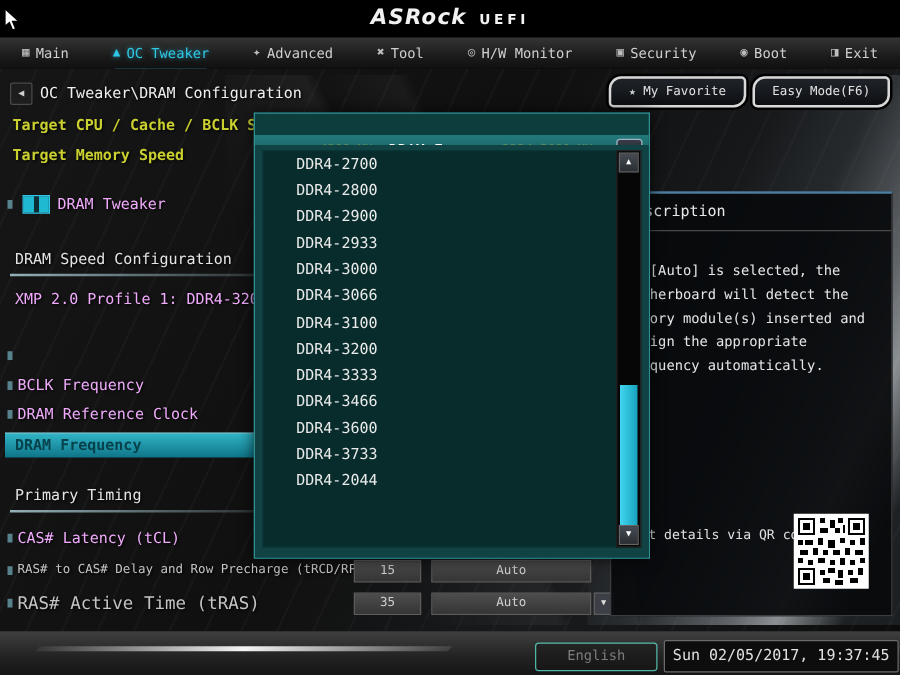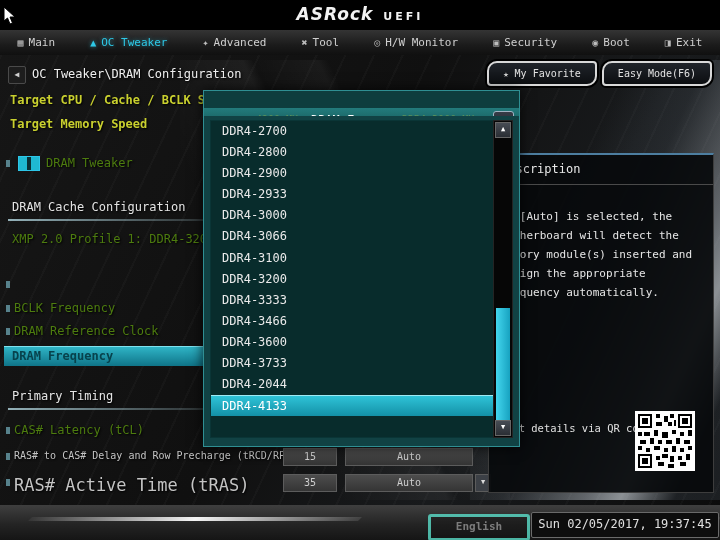--- a/index.html
+++ b/index.html
@@ -38,21 +38,21 @@
   .crumb{position:absolute;left:32px;top:67px;font-size:12px;color:#efefef;text-shadow:1px 1px 2px #000;}
   .pill{position:absolute;top:61px;height:21px;border:2px solid #d8d8d8;border-radius:10px 4px 10px 4px;
         background:linear-gradient(180deg,#20242a,#0c0e11);box-shadow:0 0 0 2px #000;
         font-size:10px;color:#e2e2e2;display:flex;align-items:center;justify-content:center;gap:6px;}
   .pill .staricon{font-size:9px;color:#cfcfcf;}
   .pill.fav{left:487px;width:106px;}
   .pill.easy{left:602px;width:106px;}
   
   .yellow{position:absolute;left:10px;color:#c9d02f;font-size:12px;font-weight:bold;text-shadow:1px 1px 2px #000;}
   .bullet{position:absolute;width:4px;height:7px;background:#57828c;}
-  .item{position:absolute;font-size:12px;color:#4d7c0f;text-shadow:1px 1px 2px #000;white-space:nowrap;}
+  .item{position:absolute;font-size:12px;color:#f0abfc;text-shadow:1px 1px 2px #000;white-space:nowrap;}
   .sectitle{position:absolute;font-size:12px;color:#e4e4e4;text-shadow:1px 1px 2px #000;}
   .secline{position:absolute;height:2px;background:linear-gradient(90deg,rgba(190,230,240,.75),rgba(190,230,240,.15));}
   .hl-row{position:absolute;left:4px;top:346px;width:200px;height:19px;
           background:linear-gradient(180deg,#2fb4c6,#0f7488);border-top:1px solid #7fe2ef;}
   .hl-row span{display:block;font-size:12px;color:#07424c;font-weight:bold;padding:2px 0 0 8px;}
   .valbox{position:absolute;height:16px;background:linear-gradient(180deg,#4d4d4d,#353535);
           border:1px solid #5c5c5c;color:#cfcfcf;font-size:10px;text-align:center;line-height:15px;}
   .dropbtn{position:absolute;width:14px;height:16px;background:#3c4046;border:1px solid #5c5c5c;
            color:#dcdcdc;font-size:7px;text-align:center;line-height:15px;}
   
@@ -68,34 +68,34 @@
          border:1px solid #2f8f93;box-shadow:0 0 12px rgba(0,0,0,.8);background:#0e3d3e;}
   .mhead{position:absolute;left:0;top:17px;right:0;height:25px;
          background:linear-gradient(180deg,#237b7c,#12504f);border-bottom:1px solid #0a3434;}
   .mtitle{position:absolute;left:0;right:0;top:5px;text-align:center;font-size:12px;color:#ffffff;}
   .ghost{position:absolute;top:6px;font-size:10px;color:#b8c43c;opacity:.38;}
   .ghost.gl{left:52px;} .ghost.gr{left:198px;}
   .mclose{position:absolute;right:5px;top:3px;width:19px;height:18px;background:linear-gradient(180deg,#363c46,#20242b);
           border:1px solid #9fb3c2;border-radius:3px;color:#fff;font-size:9px;line-height:17px;text-align:center;}
   .mbody{position:absolute;left:0;top:25px;right:0;bottom:0;background:#114244;}
   .mlist{position:absolute;left:6px;top:4px;width:282px;bottom:8px;background:#082c2c;border:1px solid #0a3536;}
-  .opt{height:21.1px;line-height:21px;padding-left:11px;font-size:12px;color:#eaeaea;}
+  .opt{height:21.1px;line-height:21px;padding-left:26px;font-size:12px;color:#eaeaea;}
   .opt.sel{background:linear-gradient(180deg,#2fc3d7,#1391a7);color:#ffffff;border-top:1px solid #9feaf4;height:20.1px;}
   .mscroll{position:absolute;right:6px;top:4px;width:18px;bottom:8px;background:#060606;border:1px solid #242424;}
   .sbtn{position:absolute;left:1px;right:1px;height:14px;background:linear-gradient(180deg,#474c54,#2a2e34);
         border:1px solid #666;color:#fff;font-size:7px;text-align:center;line-height:13px;}
   .sbtn.up{top:1px;} .sbtn.down{bottom:1px;}
   .sthumb{position:absolute;left:2px;right:2px;bottom:17px;height:112px;
           background:linear-gradient(90deg,#43d6ee,#17a2c0);}
   
   .footer{position:absolute;left:0;top:505px;width:720px;height:35px;
           background:linear-gradient(180deg,#3f3f3f,#242424 55%,#151515);overflow:hidden;}
   .fstreak{position:absolute;height:4px;background:linear-gradient(90deg,rgba(255,255,255,.05),rgba(255,255,255,.95),rgba(255,255,255,.1));transform:skewX(-45deg);}
   .langbtn{position:absolute;left:428px;top:514px;width:96px;height:21px;background:rgba(20,20,20,.55);
-           border:3px solid #5eead4;border-radius:3px;color:#9a9a9a;font-size:11px;text-align:center;line-height:20px;opacity:.75;font-weight:bold;}
+           border:1px solid #5eead4;border-radius:3px;color:#9a9a9a;font-size:11px;text-align:center;line-height:20px;opacity:.75;}
   .datetime{position:absolute;left:531px;top:512px;width:186px;height:24px;background:#0d0d0d;
             border:1px solid #6a6a6a;border-radius:2px;color:#e0e0e0;font-size:12px;text-align:center;line-height:23px;}
 </style>
 </head>
 <body>
 
 <div class="stage">
 
   <div class="brandbar">
     <div class="brand">
@@ -155,21 +155,21 @@
       <span>Easy Mode(F6)</span>
     </div>
 
   <div class="yellow" style="top:93px;">Target CPU / Cache / BCLK Speed</div>
   <div class="yellow" style="top:117px;">Target Memory Speed</div>
 
   <div class="bullet" style="left:6px;top:160px;"></div>
   <span style="position:absolute;left:18px;top:156px;width:20px;height:13px;background:linear-gradient(90deg,#1fb9d2 40%,#0b2f35 40%,#0b2f35 60%,#1fb9d2 60%);border:1px solid #2dc6e8;"></span>
   <div class="item" style="left:46px;top:156px;">DRAM Tweaker</div>
 
-  <div class="sectitle" style="left:12px;top:200px;">DRAM Cache Configuration</div>
+  <div class="sectitle" style="left:12px;top:200px;">DRAM Speed Configuration</div>
   <div class="secline" style="left:8px;top:219px;width:196px;"></div>
 
   <div class="item" style="left:12px;top:232px;">XMP 2.0 Profile 1: DDR4-3200 16-</div>
 
   <div class="bullet" style="left:6px;top:281px;"></div>
 
   <div class="bullet" style="left:6px;top:305px;"></div>
   <div class="item" style="left:14px;top:301px;">BCLK Frequency</div>
 
   <div class="bullet" style="left:6px;top:328px;"></div>
@@ -185,21 +185,21 @@
 
   <div class="bullet" style="left:6px;top:427px;"></div>
   <div class="item" style="left:14px;top:423px;">CAS# Latency (tCL)</div>
 
   <div class="bullet" style="left:6px;top:453px;"></div>
   <div class="item" style="left:14px;top:450px;font-size:10px;color:#c4c4c4;">RAS# to CAS# Delay and Row Precharge (tRCD/RP)</div>
   <div class="valbox" style="left:283px;top:448px;width:52px;text-align:center;">15</div>
   <div class="valbox" style="left:345px;top:448px;width:126px;">Auto</div>
 
   <div class="bullet" style="left:6px;top:479px;"></div>
-  <div class="item" style="left:14px;top:475px;font-size:17px;color:#c4c4c4;">RAS# Active Time (tRAS)</div>
+  <div class="item" style="left:14px;top:475px;font-size:14px;color:#c4c4c4;">RAS# Active Time (tRAS)</div>
   <div class="valbox" style="left:283px;top:474px;width:52px;">35</div>
   <div class="valbox" style="left:345px;top:474px;width:126px;">Auto</div>
   <div class="dropbtn" style="left:475px;top:474px;"><span>▼</span></div>
 
   <div class="descpanel">
     <div class="dtitle">Description</div>
     <div class="dline"></div>
     <div class="dbody">If [Auto] is selected, the motherboard will detect the memory module(s) inserted and assign the appropriate frequency automatically.</div>
     <div class="qrlabel">Get details via QR code</div>
     <div class="qrbox">
@@ -269,21 +269,20 @@
         <div class="opt">DDR4-2933</div>
         <div class="opt">DDR4-3000</div>
         <div class="opt">DDR4-3066</div>
         <div class="opt">DDR4-3100</div>
         <div class="opt">DDR4-3200</div>
         <div class="opt">DDR4-3333</div>
         <div class="opt">DDR4-3466</div>
         <div class="opt">DDR4-3600</div>
         <div class="opt">DDR4-3733</div>
         <div class="opt">DDR4-2044</div>
-        <div class="opt sel">DDR4-4133</div>
       </div>
       <div class="mscroll">
         <div class="sbtn up"><span>▲</span></div>
         <div class="sthumb"></div>
         <div class="sbtn down"><span>▼</span></div>
       </div>
     </div>
   </div>
 
   <div class="footer">

